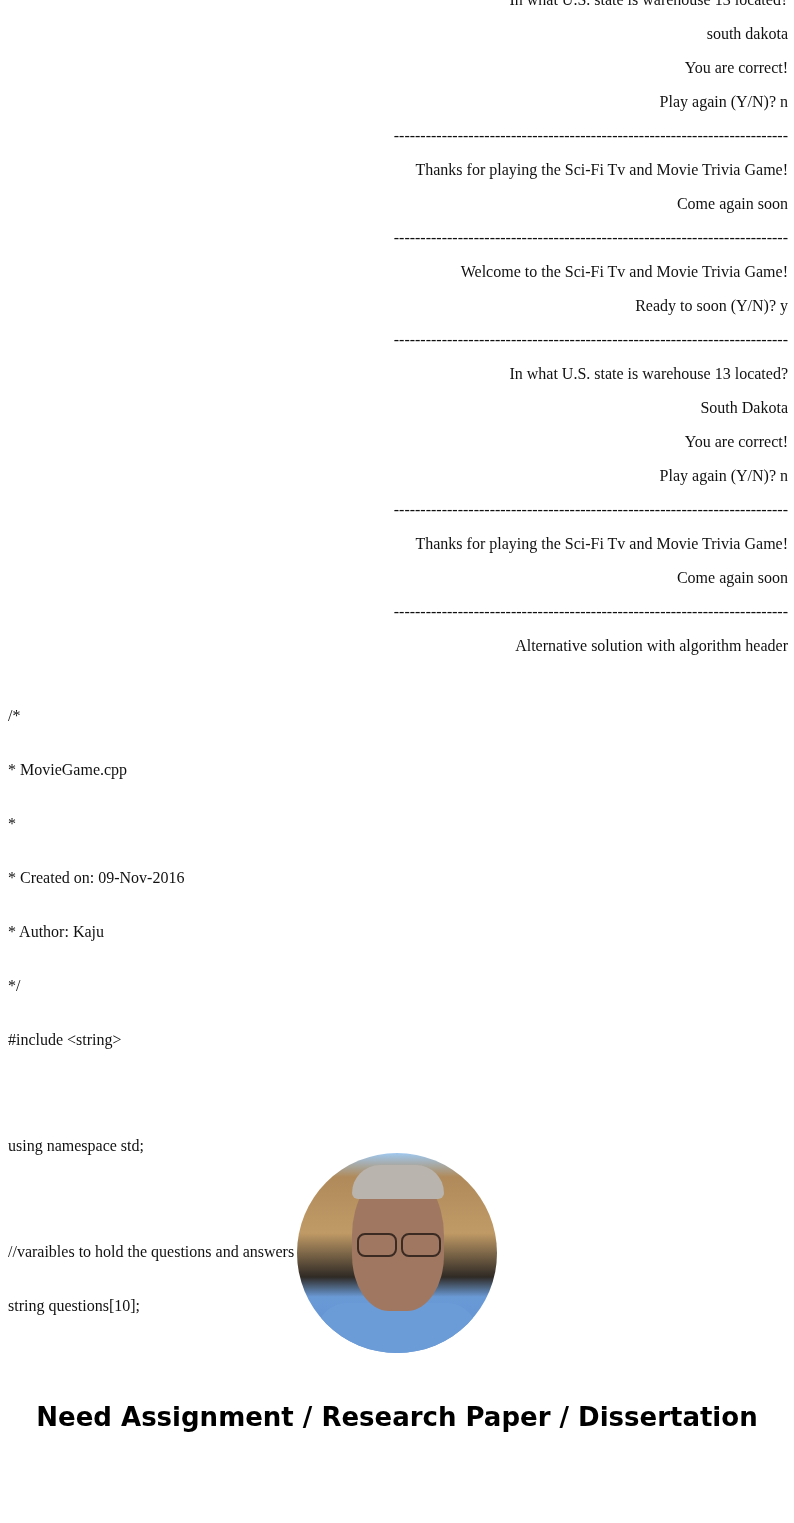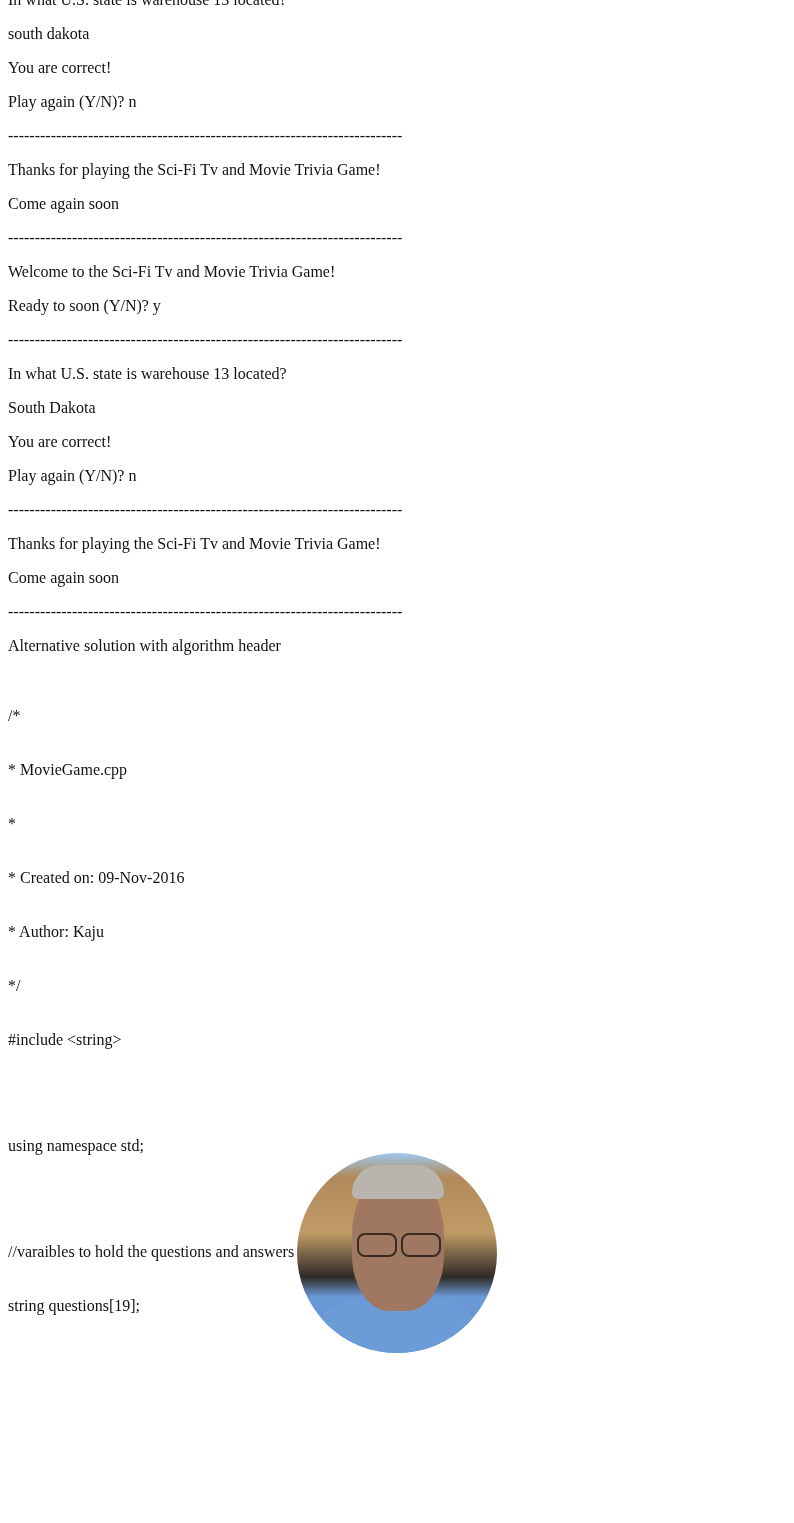--- a/index.html
+++ b/index.html
@@ -1,19 +1,19 @@
 <!DOCTYPE html>
 <html><head>
 <meta charset="utf-8">
 <style>
   html, body { margin: 0; padding: 0; background: #ffffff; }
   body { width: 794px; height: 1523px; overflow: hidden; position: relative;
          font-family: "Liberation Serif", serif; color: #111; font-size: 16px; }
   .doc { position: absolute; left: 8px; top: -17px; width: 780px; }
-  .p { margin: 0; height: 34px; line-height: 34px; white-space: pre; }
+  .p { margin: 0; height: 34px; line-height: 34px; white-space: pre; text-align: right; }
   .code { margin-top: 0; line-height: 18px; white-space: pre; }
   .code .ln { height: 18px; display: block; }
   .code .blank { height: 16px; display: block; }
   .avatar { position: absolute; left: 297px; top: 1153px; width: 200px; height: 200px;
             border-radius: 50%; overflow: hidden;
             background: linear-gradient(180deg, #9fc8ef 0%, #b08a5a 12%, #c09a66 40%, #2f2a25 62%, #6a9ad6 72%, #5d8fd0 100%); }
   .avatar .face { position: absolute; left: 55px; top: 18px; width: 92px; height: 140px;
                   border-radius: 46% 46% 40% 40%; background: #a07862; }
   .avatar .hair { position: absolute; left: 55px; top: 12px; width: 92px; height: 34px;
                   border-radius: 46px 46px 10px 10px; background: #b9b4ae; }
@@ -57,33 +57,34 @@
     <span class="ln">* MovieGame.cpp</span>
     <span class="ln">*</span>
     <span class="ln">* Created on: 09-Nov-2016</span>
     <span class="ln">* Author: Kaju</span>
     <span class="ln">*/</span>
     <span class="ln">#include &lt;string&gt;</span>
     <span class="blank"></span>
     <span class="ln">using namespace std;</span>
     <span class="blank"></span>
     <span class="ln">//varaibles to hold the questions and answers</span>
-    <span class="ln">string questions[19];</span>
+    <span class="ln">string questions[10];</span>
     
     
     
     
     
     
     
   </div>
 </div>
 
 <div class="avatar">
   <div class="shirt"></div>
   <div class="face"></div>
   <div class="hair"></div>
   <div class="glasses-l"></div>
   <div class="glasses-r"></div>
 </div>
 
 <div class="cta">
+  <div>Need Assignment / Research Paper / Dissertation</div>
 </div>
 
 </body></html>

